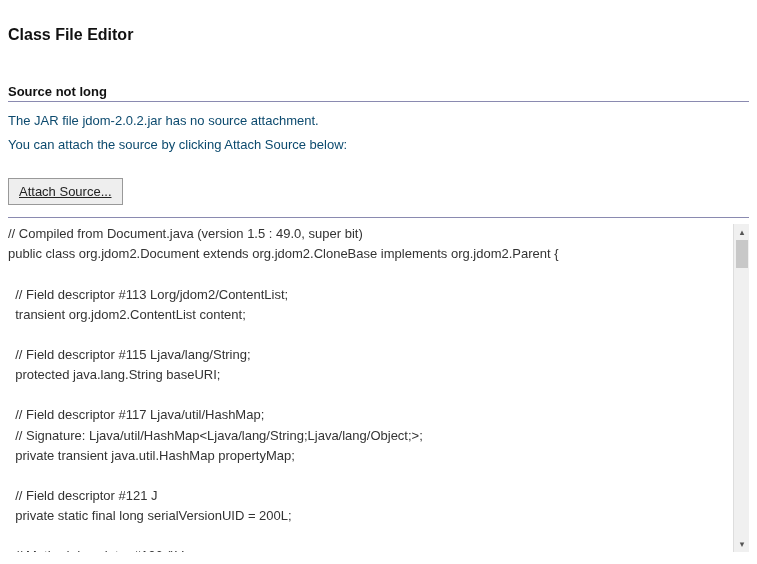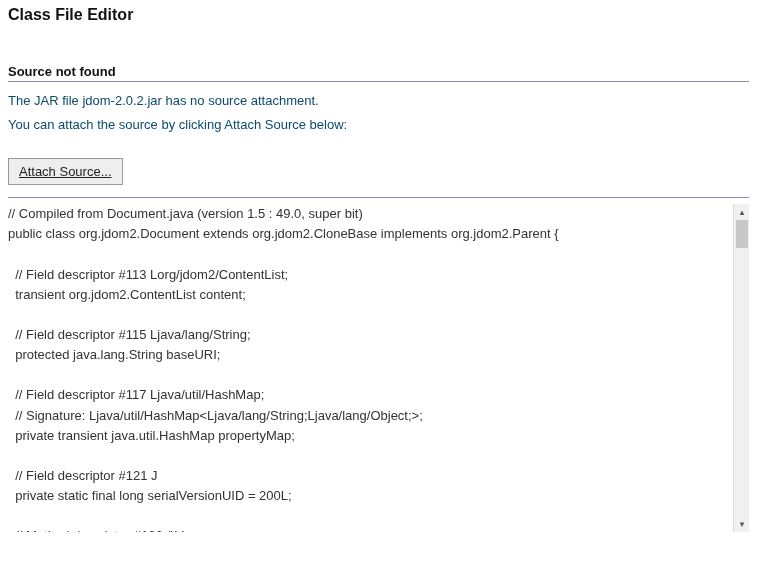--- a/index.html
+++ b/index.html
@@ -13,21 +13,21 @@
       color: #333;
       background: #fff;
       padding: 6px 8px;
       width: 757px;
     }
     .editor-title {
       font-size: 16px;
       font-weight: bold;
       color: #111;
       margin-bottom: 40px;
-      margin-top: 0;
+      margin-top: 20px;
     }
     .section-heading {
       font-size: 13px;
       font-weight: bold;
       color: #111;
       margin-bottom: 2px;
     }
     .hr-line {
       border: none;
       border-top: 1px solid #8a8ab0;
@@ -113,21 +113,21 @@
       color: #ccc;
       font-family: monospace;
       pointer-events: none;
     }
   </style>
 </head>
 <body>
 
 <div class="editor-title">Class File Editor</div>
 
-<div class="section-heading">Source not found</div>
+<div class="section-heading">Source not long</div>
 <hr class="hr-line">
 
 <div class="info-text">The JAR file jdom-2.0.2.jar has no source attachment.</div>
 <div class="info-text">You can attach the source by clicking Attach Source below:</div>
 
 <div class="button-row">
   <button class="attach-btn">Attach Source...</button>
 </div>
 
 <hr class="hr-line2">

